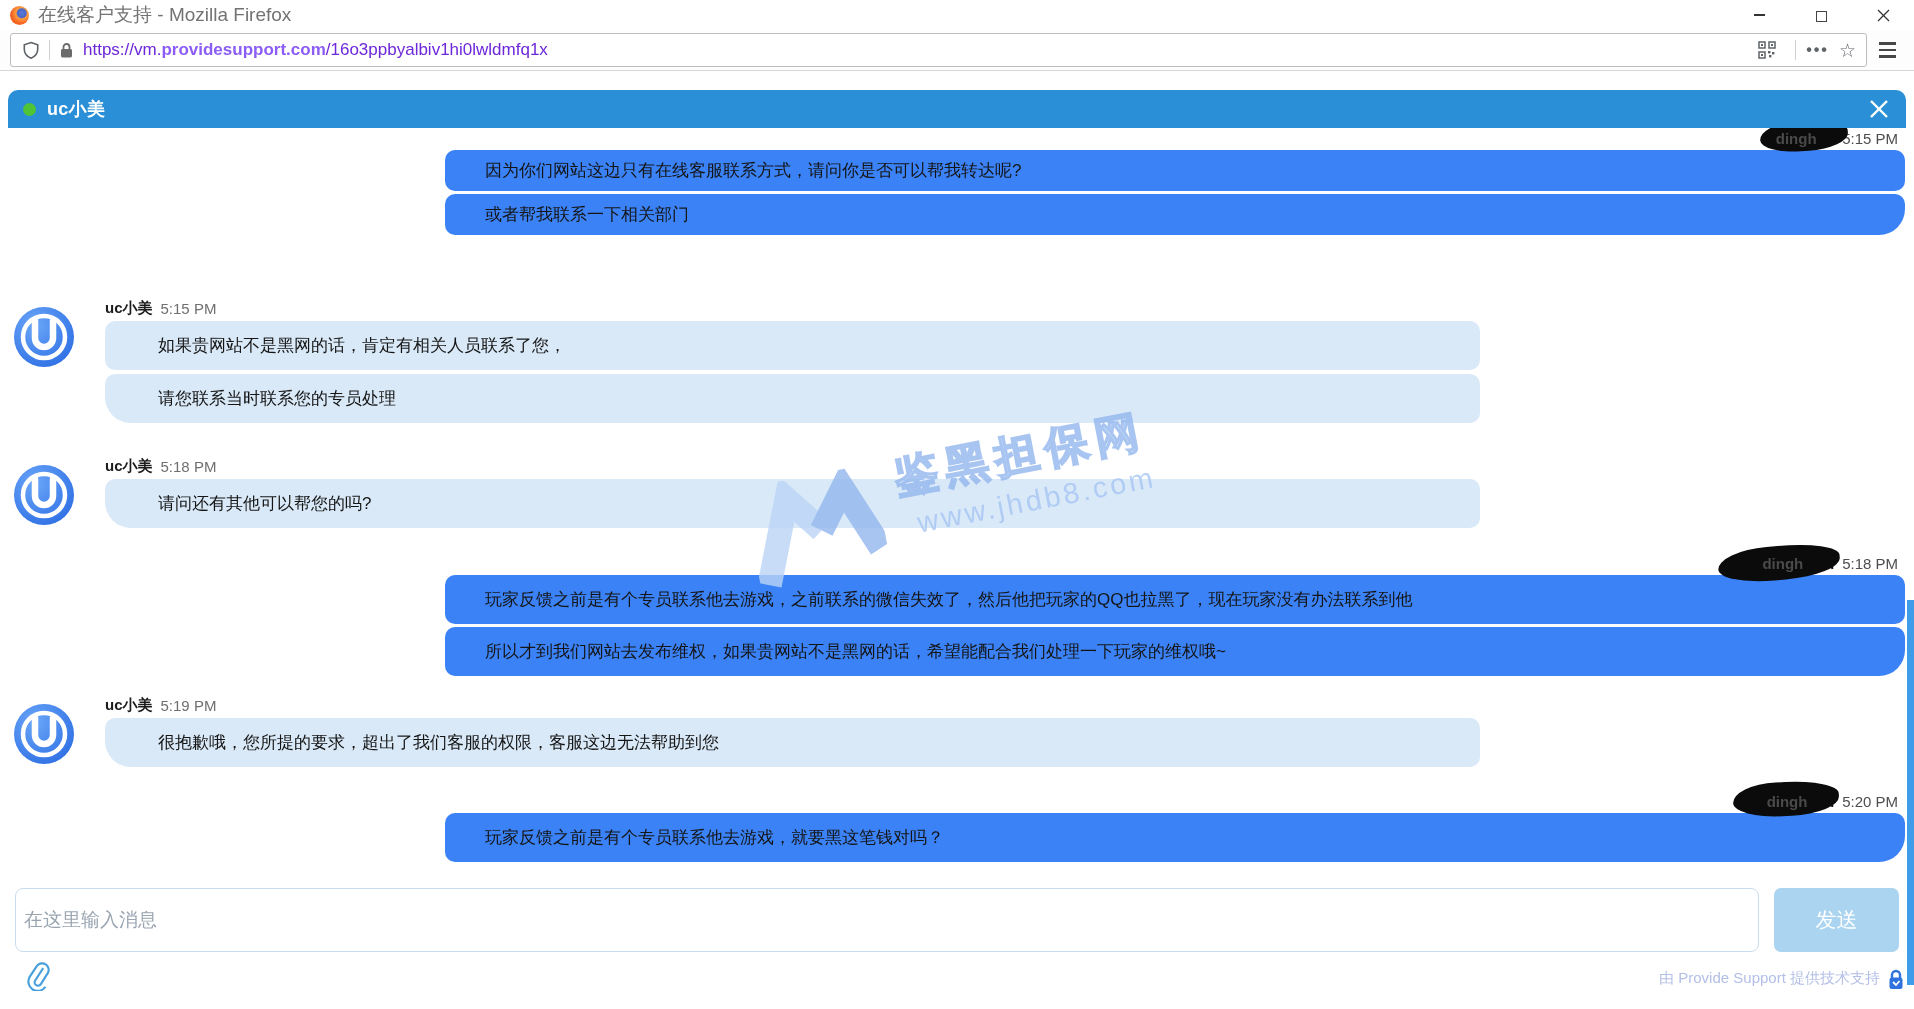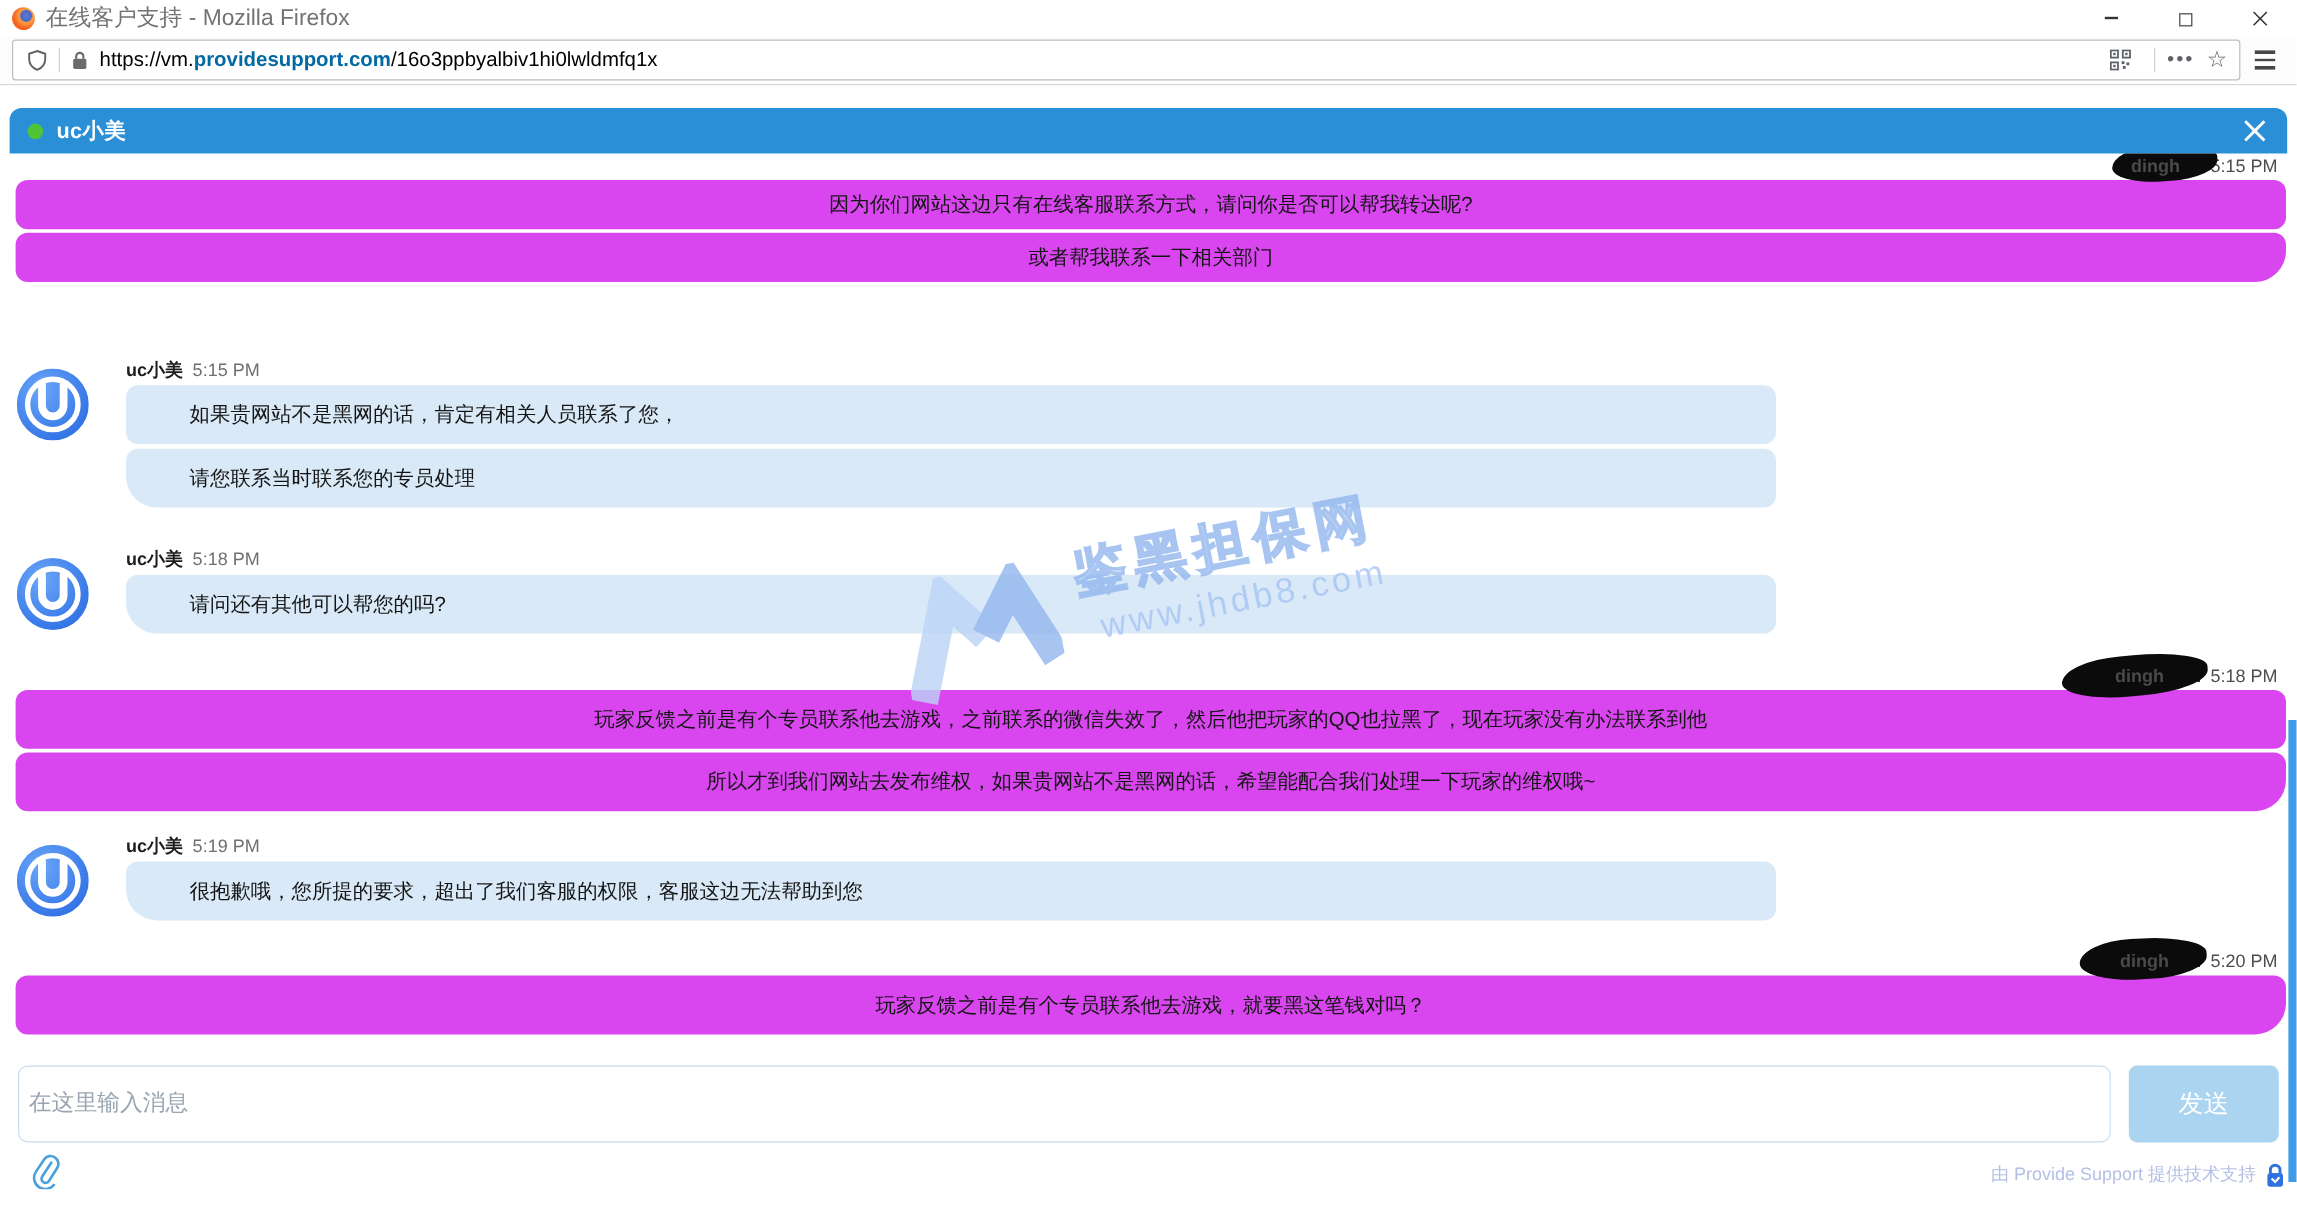--- a/index.html
+++ b/index.html
@@ -15,22 +15,22 @@
   .winbtn{width:62px;height:30px;display:flex;align-items:center;justify-content:center;cursor:default}
   .ic-min{width:11px;height:1.4px;background:#333}
   .ic-restore{position:relative;width:9px;height:9px;border:1px solid #444;background:#fff;margin-top:2px}
   .ic-restore::before{content:"";position:absolute;top:-4px;right:-4px;width:9px;height:9px;border:1px solid #444;z-index:-1}
   .ic-x{stroke:#333;stroke-width:1.3}
 
   .urlrow{height:40px;display:flex;align-items:center;background:#fdfdfd;border-bottom:1px solid #d6d6d6;padding-left:10px}
   .urlfield{flex:1;height:32px;border:1px solid #bdbdbd;border-radius:3px;background:#fff;display:flex;align-items:center;margin-right:12px}
   .uf-sep{width:1px;height:20px;background:#d0d0d0;margin:0 9px}
   .url-text{font-size:17px;margin-left:9px;white-space:nowrap}
-  .url-dim{color:#000000}
-  .url-domain{color:#0369a1;font-weight:700}
+  .url-dim{color:#6d28d9}
+  .url-domain{color:#8b5cf6;font-weight:700}
   .uf-right{margin-left:auto;display:flex;align-items:center}
   .uf-right > *{margin-right:10px}
   .dots3{font-size:16px;color:#5f6368;letter-spacing:2px;font-weight:700}
   .star{font-size:19px;color:#5f6368;line-height:1}
   .ic-menu{display:flex;flex-direction:column;justify-content:center;margin-right:18px}
   .ic-menu i{display:block;width:17px;height:2.4px;background:#474747;margin:2.1px 0}
 
   
   .chead{position:absolute;left:8px;right:8px;top:90px;height:38px;background:#2a8fd6;
          border-radius:10px 10px 0 0;display:flex;align-items:center;color:#fff;z-index:2}
@@ -55,22 +55,22 @@
           padding-right:8px;font-size:15px;margin-bottom:2px}
   .vname{position:relative;display:inline-block}
   .vpre{position:relative;z-index:3;color:#4a4a4a;font-weight:700}
   .blob{position:absolute;background:#0b0b0b;z-index:2;
         border-radius:45% 55% 50% 50%/60% 45% 55% 50%}
   .b515{left:-16px;top:-9px;width:88px;height:30px;transform:rotate(-4deg)}
   .b518{left:-44px;top:-9px;width:122px;height:34px;transform:rotate(-5deg)}
   .b520{left:-34px;top:-11px;width:106px;height:34px;transform:rotate(-3deg)}
   .vtail{position:relative;z-index:1;font-weight:700;color:#111}
   .vtime{color:#4d4d4d;margin-left:8px}
-  .bubble-v{margin-left:auto;margin-right:1px;width:1892px;box-sizing:border-box;background:#d946ef;
-            border-radius:10px;padding:13px 40px;font-size:17px;color:#151515;text-align:center;margin-bottom:3px}
+  .bubble-v{margin-left:auto;margin-right:1px;width:1460px;box-sizing:border-box;background:#3b82f6;
+            border-radius:10px;padding:13px 40px;font-size:17px;color:#151515;text-align:left;margin-bottom:3px}
   .bubble-v.slim{padding-top:9px;padding-bottom:9px}
   .bubble-v.last{border-bottom-right-radius:26px}
 
   .mt64{margin-top:64px}.mt30{margin-top:30px}.mt21{margin-top:21px}
   .mt20{margin-top:20px}.mt24{margin-top:24px}
 
   
   .watermark{position:absolute;left:740px;top:312px;width:500px;display:flex;align-items:flex-start;
              gap:20px;transform:rotate(-11deg);z-index:3;pointer-events:none;opacity:.8}
   .wm-text{display:flex;flex-direction:column;margin-top:-10px}

